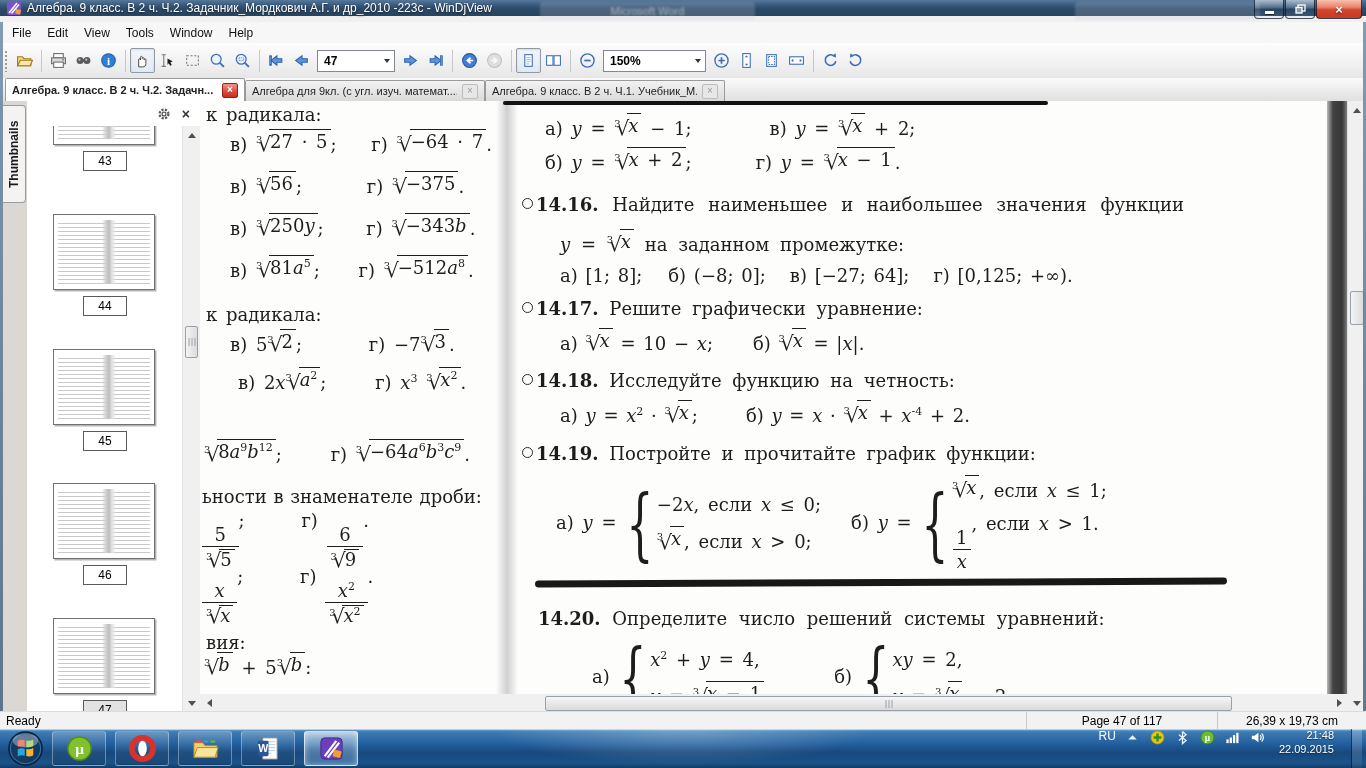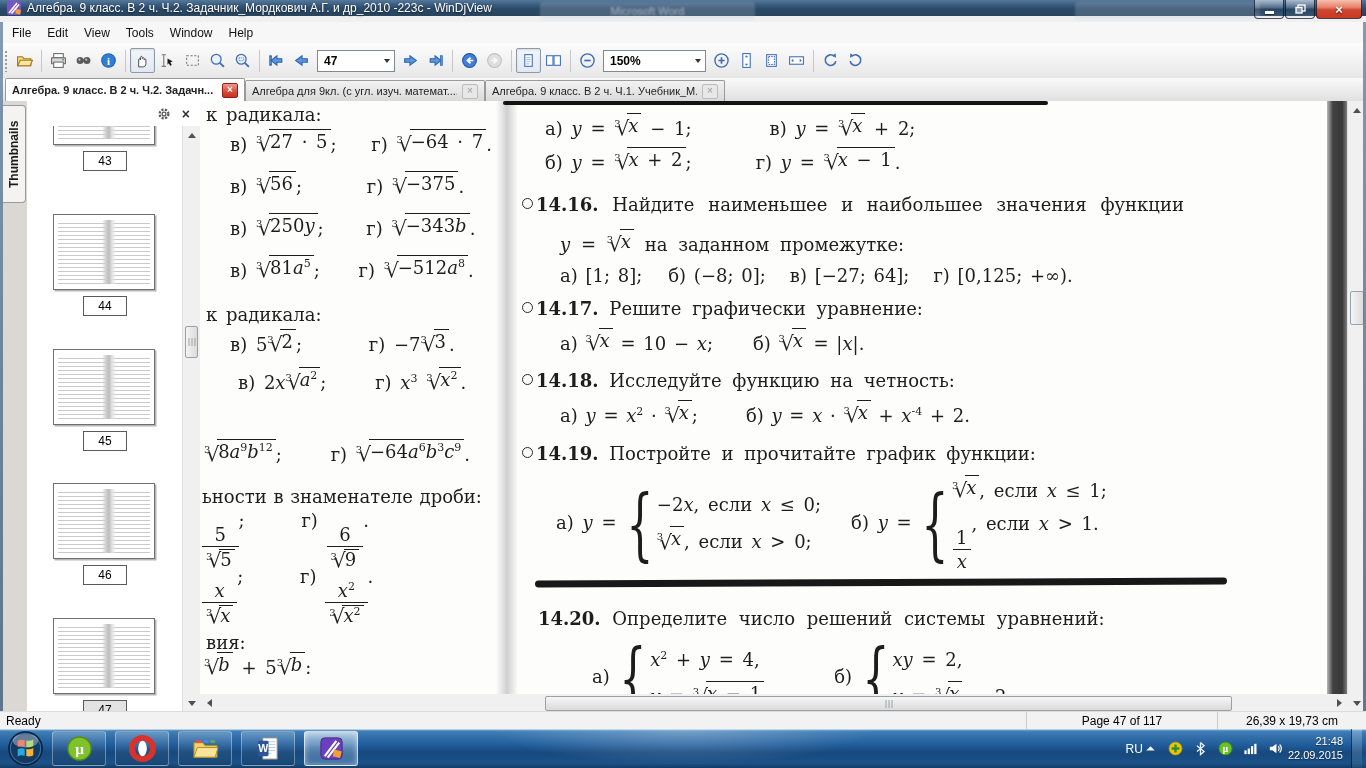--- a/index.html
+++ b/index.html
@@ -132,21 +132,21 @@
     background:linear-gradient(180deg,#7db4dc 0%,#3e7cb4 7%,#215d9b 40%,#17497e 60%,#1b5288 88%,#123c66 100%);
     box-shadow:inset 0 1px 0 rgba(255,255,255,.45);display:flex;align-items:center;}
   .taskbar::before{content:"";position:absolute;left:35%;top:0;width:30%;height:100%;
     background:radial-gradient(ellipse at 50% 0%,rgba(255,255,255,.28),transparent 65%);pointer-events:none;}
   .start-orb{width:41px;height:37px;margin:0 6px 0 5px;display:flex;align-items:center;justify-content:center;flex:none;}
   .tb-app{width:52px;height:33px;margin-right:9px;border:1px solid rgba(255,255,255,.35);border-radius:3px;
     background:linear-gradient(180deg,rgba(255,255,255,.22),rgba(255,255,255,.06) 50%,rgba(0,0,0,.12));
     display:flex;align-items:center;justify-content:center;flex:none;}
   .tb-app.active{background:linear-gradient(180deg,rgba(255,255,255,.6),rgba(210,230,250,.35) 50%,rgba(120,170,220,.3));
     border-color:rgba(255,255,255,.7);box-shadow:inset 0 0 6px rgba(255,255,255,.5);}
-  .tray{margin-left:auto;display:flex;align-items:center;color:#fff;padding-right:4px;}
+  .tray{margin-left:auto;display:flex;align-items:flex-start;gap:9px;color:#fff;padding-right:4px;}
   .tray-lang{font-size:12px;}
   .tray-ic{width:16px;height:16px;display:flex;align-items:center;justify-content:center;}
   .clock{font-size:11px;text-align:right;line-height:1.25;margin:0 8px 0 4px;text-shadow:0 1px 1px rgba(0,0,0,.5);}
   .show-desktop{width:10px;height:39px;border-left:1px solid rgba(0,0,0,.6);
     background:linear-gradient(180deg,rgba(255,255,255,.25),rgba(255,255,255,.05));flex:none;}
   
   .win-edge{position:absolute;top:22px;bottom:56px;width:3px;
     background:linear-gradient(180deg,#6d8ba6,#47637e);opacity:.85;}
 </style>
 </head>

